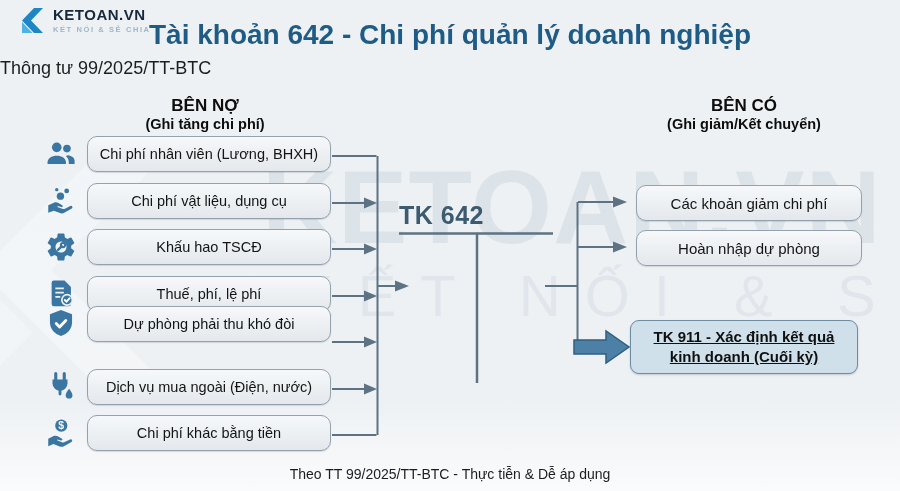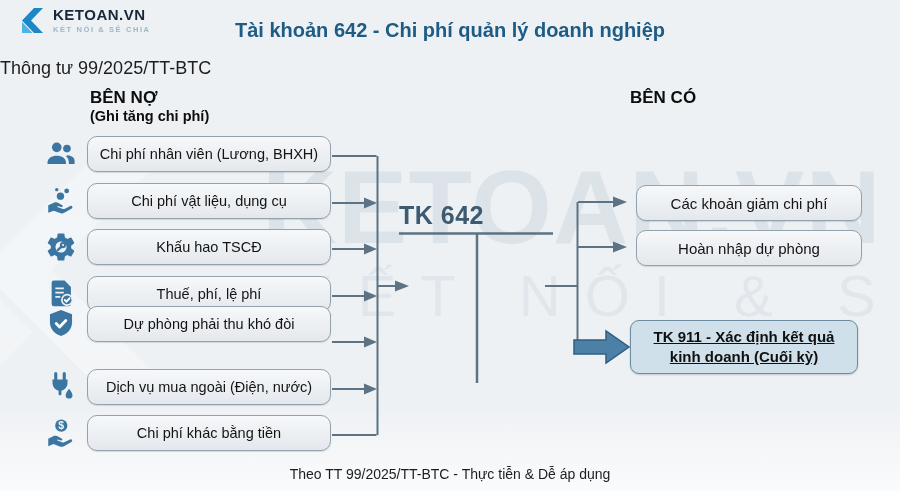--- a/index.html
+++ b/index.html
@@ -13,24 +13,24 @@
        color:#aebdc8;opacity:.26;letter-spacing:1px;white-space:nowrap;z-index:0;}
   .wm2{position:absolute;left:295px;top:262px;font-size:58px;font-weight:400;
        color:#aebdc8;opacity:.20;letter-spacing:24px;white-space:nowrap;z-index:0;}
   .wm-k{position:absolute;left:-45px;top:140px;z-index:0;opacity:.55;}
   
   .logo{position:absolute;left:20px;top:7px;display:flex;gap:6px;z-index:3;}
   .logo-text .brand{font-size:15px;font-weight:800;color:#16283a;letter-spacing:.5px;line-height:1.05;}
   .logo-text .tagline{font-size:7.5px;font-weight:600;color:#9db7c6;letter-spacing:1.6px;margin-top:2px;}
   
   .title{position:absolute;left:0;right:0;top:19px;text-align:center;
-         font-size:20px;font-weight:800;color:#1e5b85;z-index:3;}
+         font-size:28px;font-weight:800;color:#1e5b85;z-index:3;}
   .subtitle{position:absolute;left:0;right:0;top:58px;text-align:left;
             font-size:18px;color:#1d1d1d;z-index:3;}
-  .col-head{position:absolute;text-align:left;z-index:3;}
+  .col-head{position:absolute;text-align:center;z-index:3;margin-top:8px;}
   .col-head .h1{font-size:17px;font-weight:800;color:#0d0d0d;line-height:1.15;}
   .col-head .h2{font-size:14.5px;font-weight:700;color:#0d0d0d;}
   .head-debit{left:90px;top:88px;width:230px;}
   .head-credit{left:630px;top:88px;width:228px;}
   
   .drow{position:absolute;left:44px;width:287px;height:32px;display:flex;
         align-items:center;gap:9px;z-index:2;}
   .icon{width:34px;height:34px;flex:0 0 34px;display:flex;align-items:center;justify-content:center;}
   .box{flex:1;height:34px;display:flex;align-items:center;justify-content:center;
        background:linear-gradient(180deg,#f6f8fa 0%,#e4e8ec 100%);
@@ -76,20 +76,21 @@
 
   <div class="title">Tài khoản 642 - Chi phí quản lý doanh nghiệp</div>
   <div class="subtitle">Thông tư 99/2025/TT-BTC</div>
 
   <div class="col-head head-debit">
     <div class="h1">BÊN NỢ</div>
     <div class="h2">(Ghi tăng chi phí)</div>
   </div>
   <div class="col-head head-credit">
     <div class="h1">BÊN CÓ</div>
+    <div class="h2">(Ghi giảm/Kết chuyển)</div>
   </div>
 
   <svg class="connectors" width="900" height="491" viewBox="0 0 900 491">
     <g stroke="#5d7282" stroke-width="2" fill="none">
       <path d="M332 156 H376.5"></path>
       <path d="M332 203 H365"></path>
       <path d="M332 249 H365"></path>
       <path d="M332 296 H365"></path>
       <path d="M332 342 H365"></path>
       <path d="M332 389 H365"></path>

